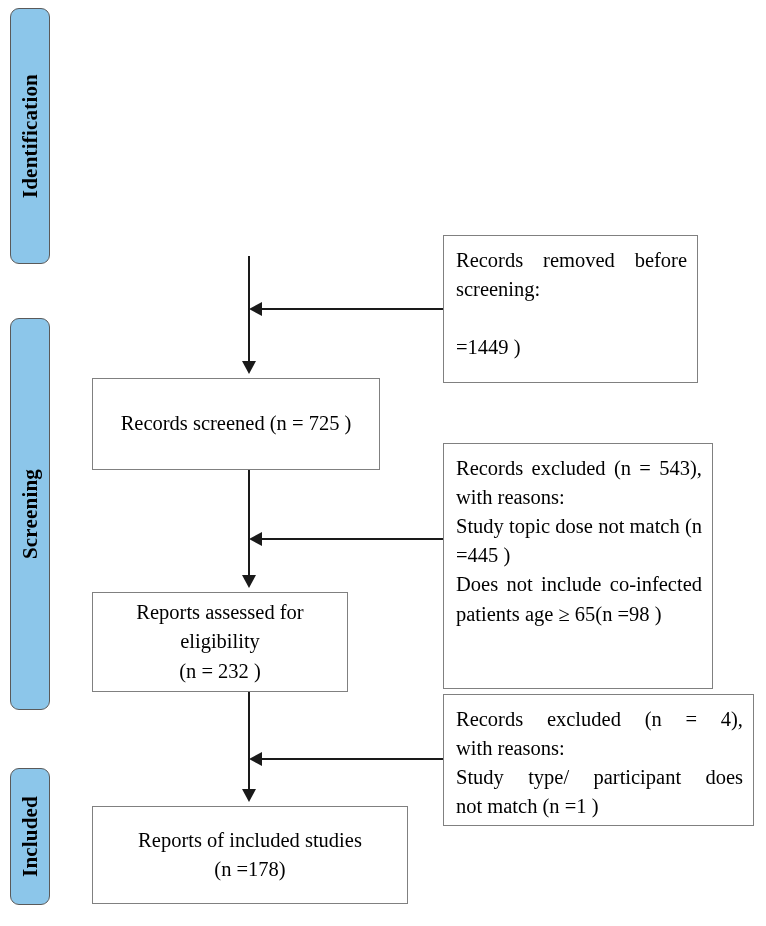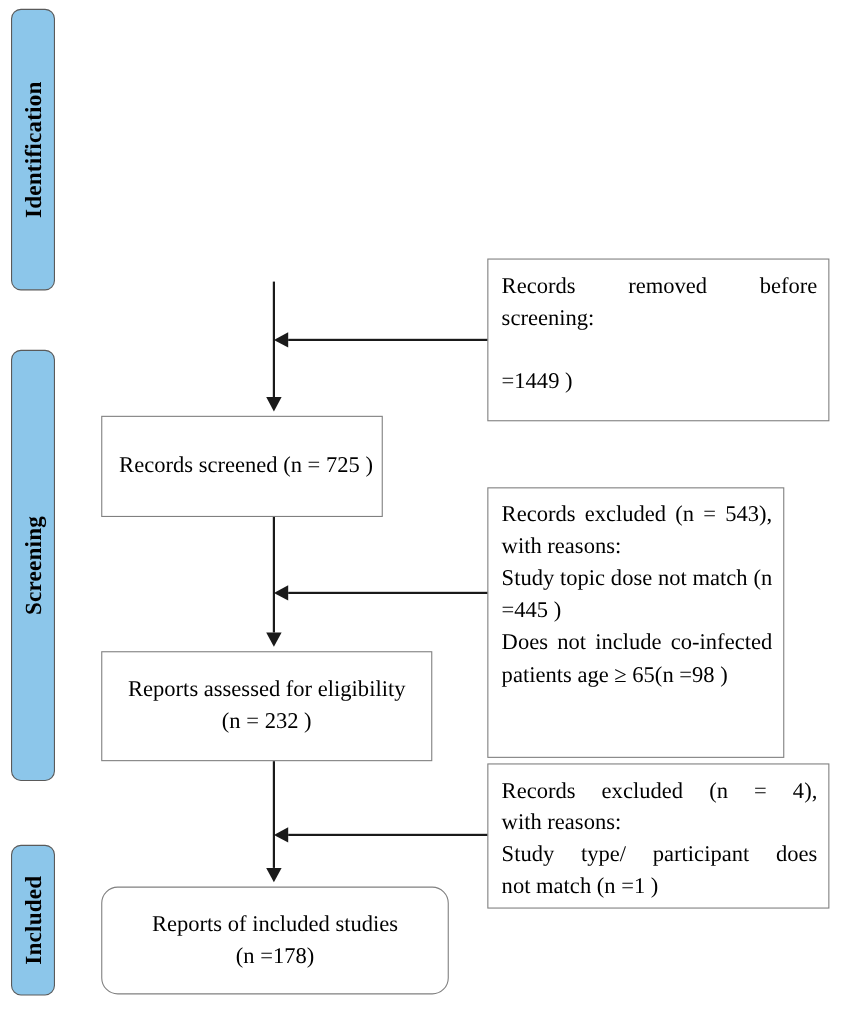--- a/index.html
+++ b/index.html
@@ -59,40 +59,40 @@
 
   
   #box-identified {
     left: 92px; top: 8px; width: 316px; height: 248px;
     padding: 38px 0 0 14px;
   }
   #box-identified .box-text { text-align: left; }
   #box-identified .indent { padding-left: 38px; display: block; }
 
   #box-screened {
-    left: 92px; top: 378px; width: 256px; height: 92px;
-    display: flex; align-items: center; justify-content: flex-end;
+    left: 92px; top: 378px; width: 288px; height: 92px;
+    display: flex; align-items: center; justify-content: center;
   }
   #box-screened .box-text { text-align: center; padding: 0 8px; }
 
   #box-eligibility {
-    left: 92px; top: 592px; width: 301px; height: 100px;
+    left: 92px; top: 592px; width: 256px; height: 100px;
     display: flex; align-items: center; justify-content: center;
   }
   #box-eligibility .box-text { text-align: center; padding: 0 8px; }
 
   #box-included {
     left: 92px; top: 806px; width: 316px; height: 98px;
-    display: flex; align-items: center; justify-content: center; border-radius: 15px;
+    display: flex; align-items: center; justify-content: center;
   }
   #box-included .box-text { text-align: center; padding: 0 8px; }
 
   
   #box-removed {
-    left: 443px; top: 235px; width: 311px; height: 148px;
+    left: 443px; top: 235px; width: 255px; height: 148px;
     padding: 10px 10px 0 12px;
   }
   #box-excluded-1 {
     left: 443px; top: 443px; width: 270px; height: 246px;
     padding: 10px 10px 0 12px;
   }
   #box-excluded-2 {
     left: 443px; top: 694px; width: 311px; height: 132px;
     padding: 10px 10px 0 12px;
   }

